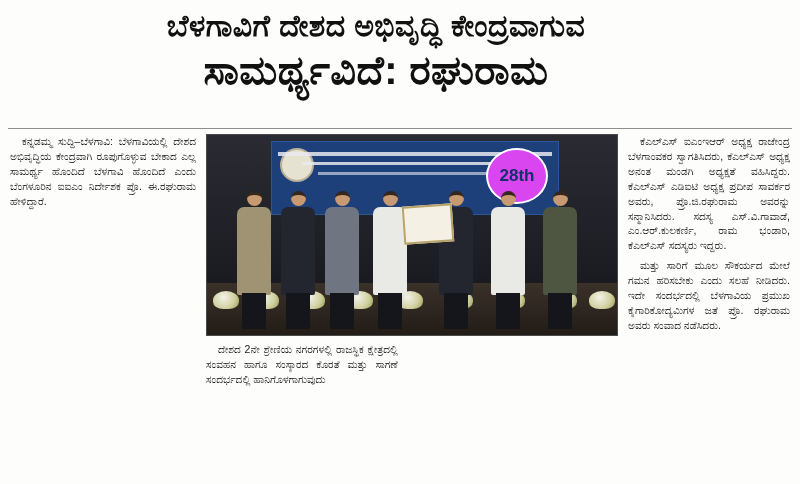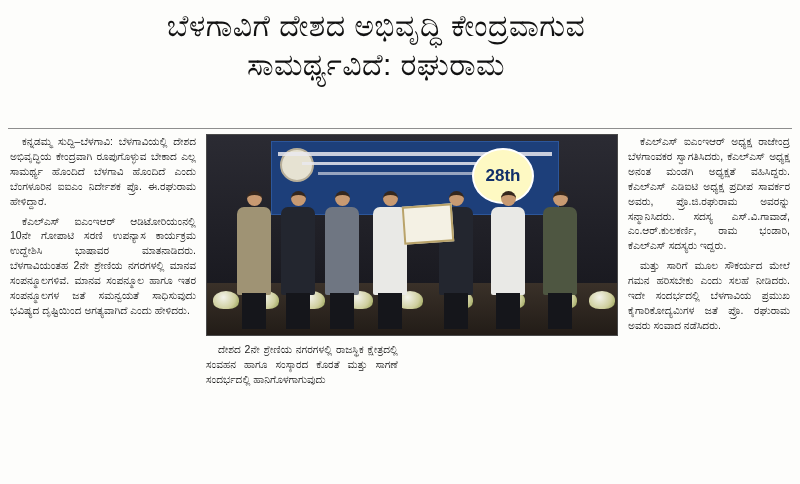--- a/index.html
+++ b/index.html
@@ -21,31 +21,31 @@
     box-sizing: border-box;
   }
   
   .headline {
     position: absolute;
     top: 8px;
     left: 0;
     width: 752px;
     text-align: center;
     color: #111111;
-    font-weight: normal;
+    font-weight: bold;
     line-height: 1.18;
   }
   .headline .l1 {
     font-size: 30px;
     letter-spacing: 0.4px;
     display: block;
     padding: 0 18px;
   }
   .headline .l2 {
-    font-size: 30px;
+    font-size: 40px;
     letter-spacing: 0.4px;
     display: block;
     margin-top: 4px;
   }
   .rule {
     position: absolute;
     left: 8px;
     top: 128px;
     width: 784px;
     height: 1px;
@@ -102,24 +102,24 @@
     left: 6px; right: 6px;
     height: 4px;
     background: #e9e9ee;
     opacity: .85;
   }
   .backdrop .bd-line.a { top: 10px; }
   .backdrop .bd-line.b { top: 20px; left: 30px; right: 30px; height: 3px; }
   .backdrop .bd-line.c { top: 30px; left: 46px; right: 46px; height: 3px; opacity:.6; }
   .bd-badge {
     position: absolute;
-    right: 24px; top: 6px;
+    right: 10px; top: 6px;
     width: 58px; height: 52px;
     border-radius: 50%;
-    background: #fef9c3;
+    background: #d946ef;
     color: #12306a;
     font-size: 17px;
     font-weight: bold;
     display: flex; align-items: center; justify-content: center;
     border: 2px solid #fff;
   }
   .bd-logo {
     position: absolute;
     left: 8px; top: 6px;
     width: 30px; height: 30px;
@@ -191,21 +191,20 @@
     <span class="l1">ಬೆಳಗಾವಿಗೆ ದೇಶದ ಅಭಿವೃದ್ಧಿ ಕೇಂದ್ರವಾಗುವ</span>
     <span class="l2">ಸಾಮರ್ಥ್ಯವಿದೆ: ರಘುರಾಮ</span>
   </div>
 
   <div class="rule"></div>
 
   <div class="cols">
 
     <div class="col col-left">
       <p>ಕನ್ನಡಮ್ಮ ಸುದ್ದಿ–ಬೆಳಗಾವಿ: ಬೆಳಗಾವಿಯಲ್ಲಿ ದೇಶದ ಅಭಿವೃದ್ಧಿಯ ಕೇಂದ್ರವಾಗಿ ರೂಪುಗೊಳ್ಳುವ ಬೇಕಾದ ಎಲ್ಲ ಸಾಮರ್ಥ್ಯ ಹೊಂದಿದೆ ಬೆಳಗಾವಿ ಹೊಂದಿದೆ ಎಂದು ಬೆಂಗಳೂರಿನ ಐಐಎಂ ನಿರ್ದೇಶಕ ಪ್ರೊ. ಈ.ರಘುರಾಮ ಹೇಳಿದ್ದಾರೆ.</p>
-      <p>ಕೆಎಲ್‌ಎಸ್ ಐಎಂಇಆರ್ ಆಡಿಟೋರಿಯಂನಲ್ಲಿ 10ನೇ ಗೋಪಾಟಿ ಸರಣಿ ಉಪನ್ಯಾಸ ಕಾರ್ಯಕ್ರಮ ಉದ್ದೇಶಿಸಿ ಭಾಷಾವರ ಮಾತನಾಡಿದರು. ಬೆಳಗಾವಿಯಂತಹ 2ನೇ ಶ್ರೇಣಿಯ ನಗರಗಳಲ್ಲಿ ಮಾನವ ಸಂಪನ್ಮೂಲಗಳಿವೆ. ಮಾನವ ಸಂಪನ್ಮೂಲ ಹಾಗೂ ಇತರ ಸಂಪನ್ಮೂಲಗಳ ಜತೆ ಸಮನ್ವಯತೆ ಸಾಧಿಸುವುದು ಭವಿಷ್ಯದ ದೃಷ್ಟಿಯಿಂದ ಅಗತ್ಯವಾಗಿದೆ ಎಂದು ಹೇಳಿದರು.</p>
     </div>
 
     <div class="col col-mid">
 
       <div class="photo-wrap">
         <div class="photo">
 
           <div class="backdrop">
             <div class="bd-logo"></div>
             <div class="bd-line a"></div>

